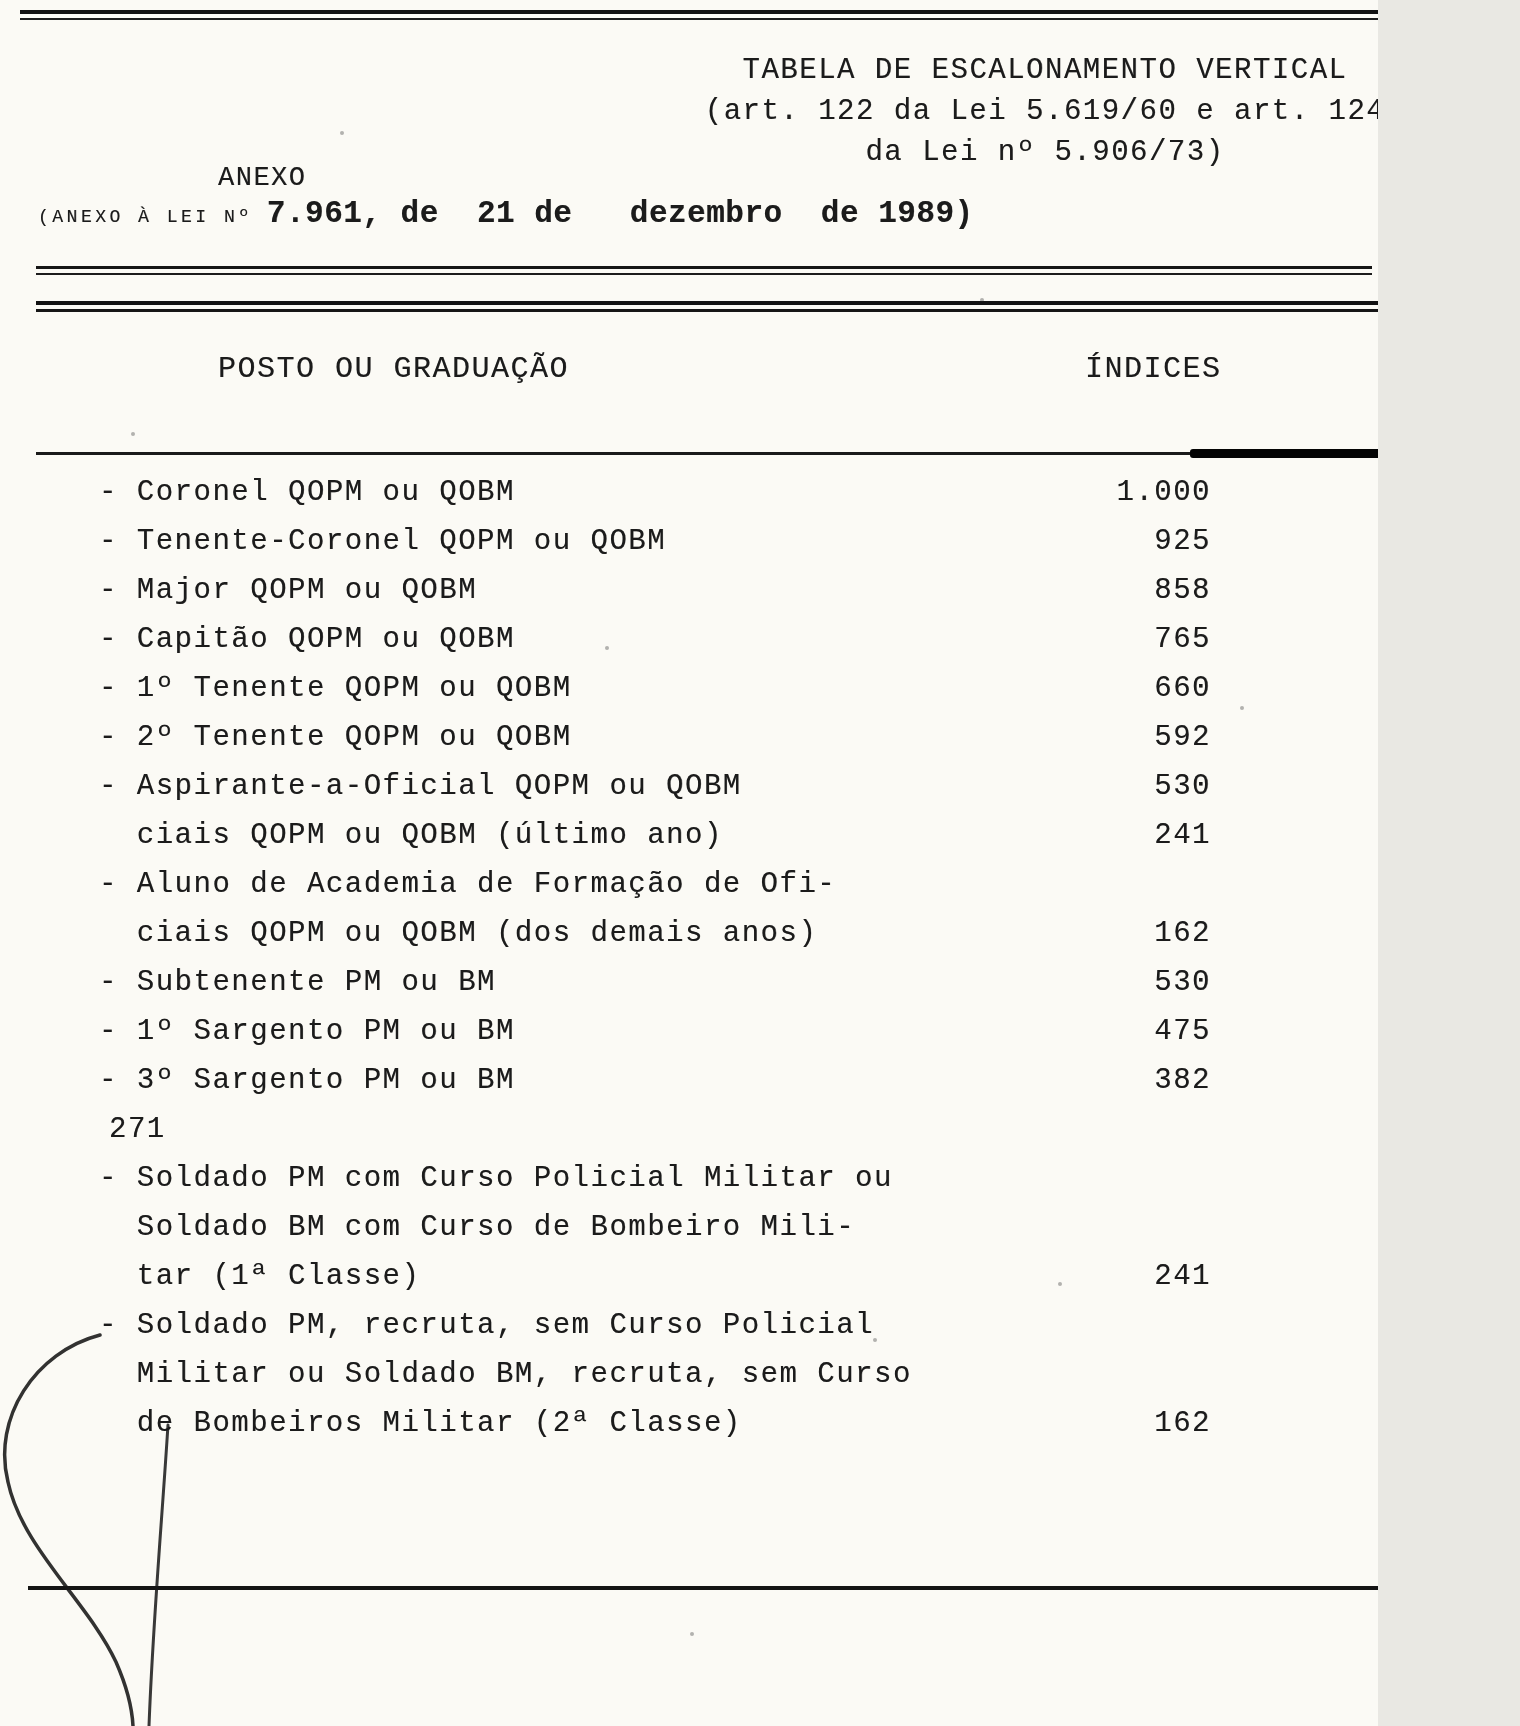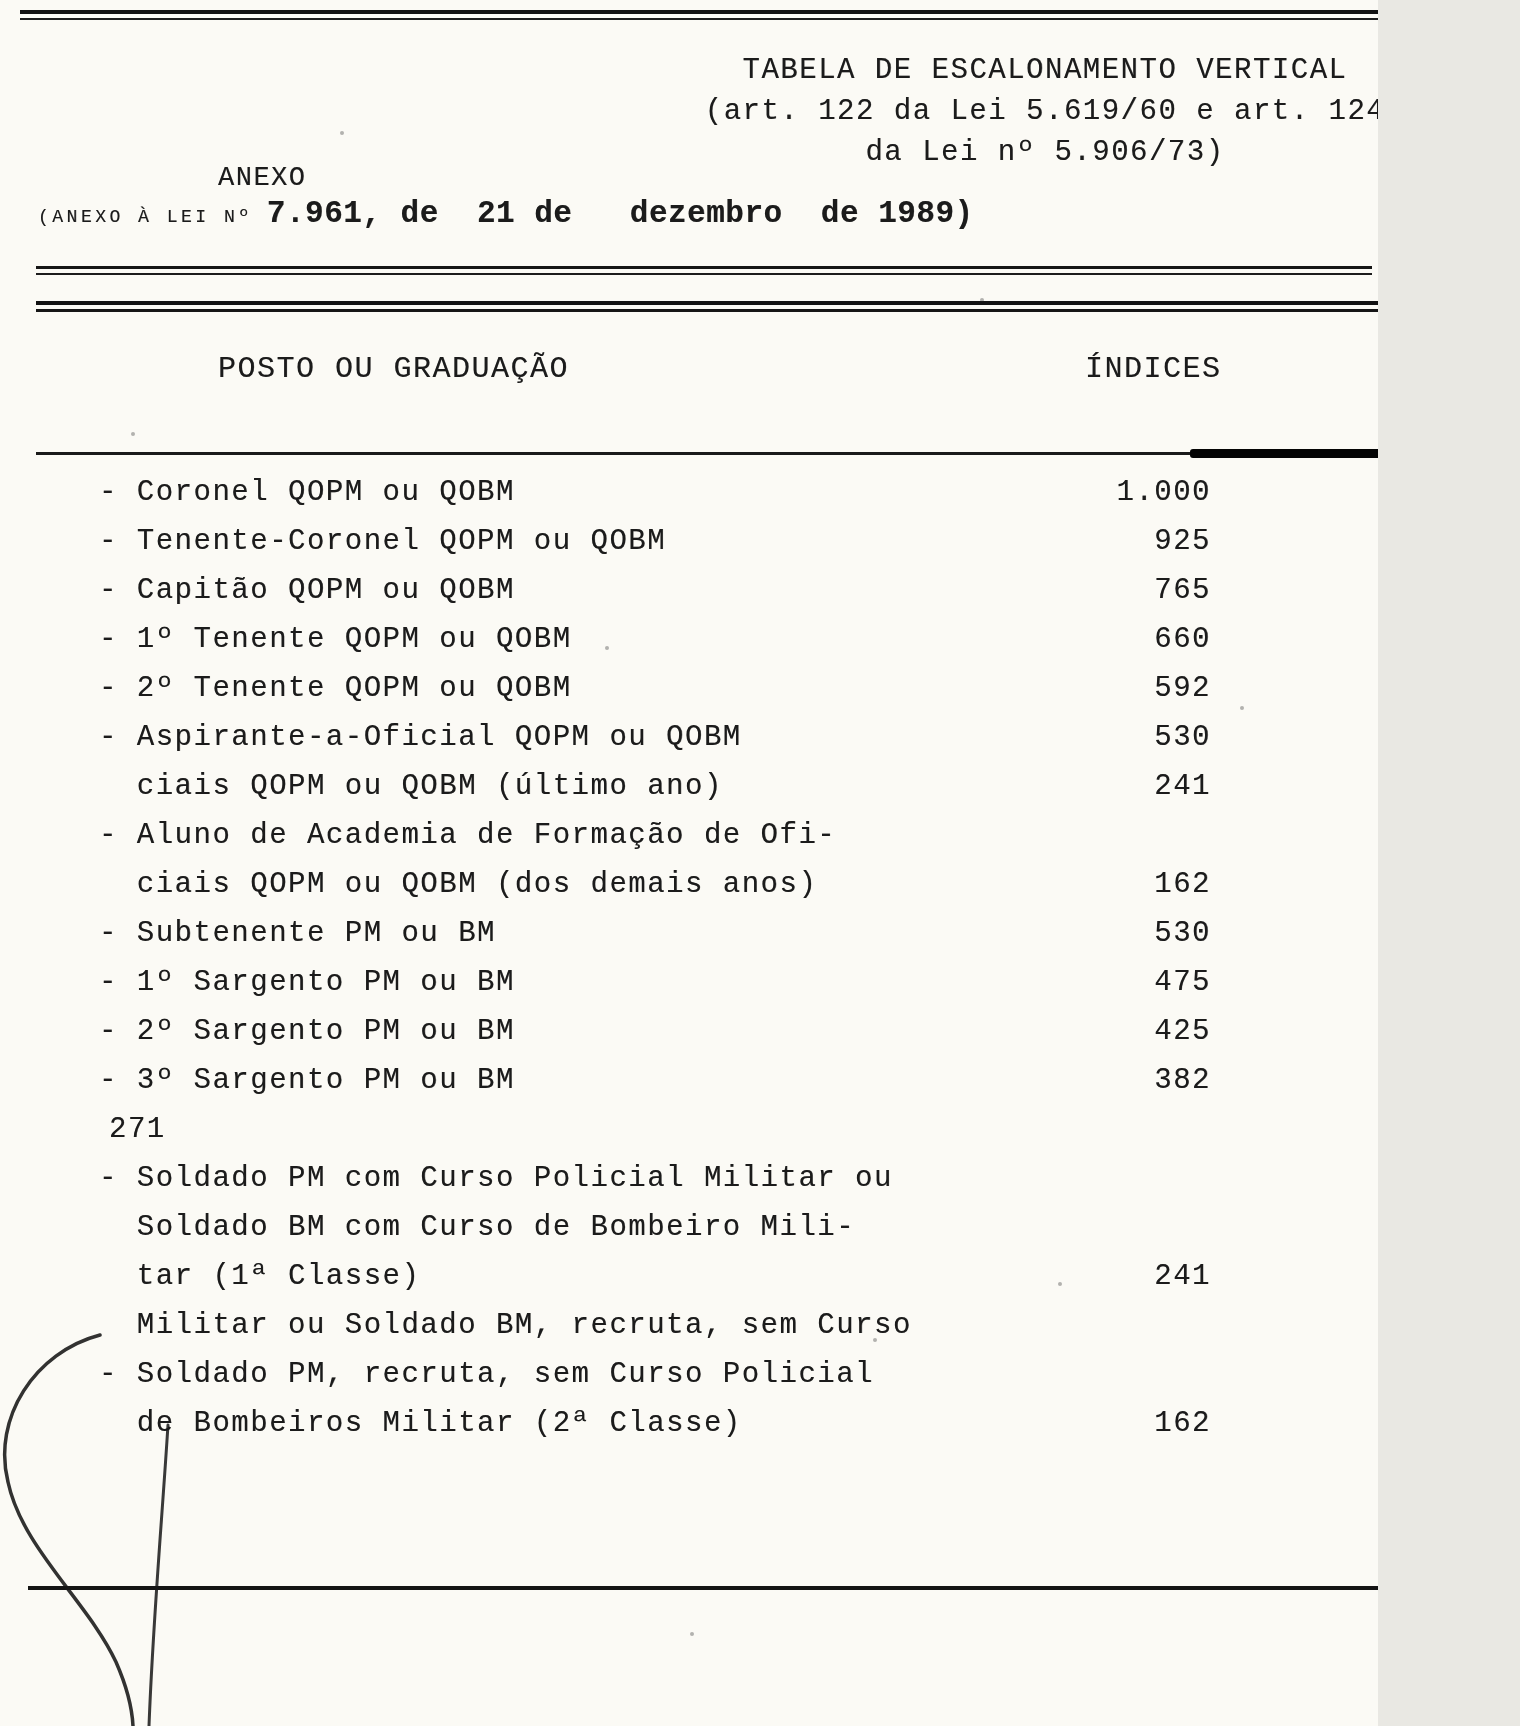--- a/index.html
+++ b/index.html
@@ -73,20 +73,24 @@
   <div class="table-body">
       <div class="row">
         <div class="row-lines"><div class="row-line">- Coronel QOPM ou QOBM</div></div>
         <div class="row-index">1.000</div>
       </div>
       <div class="row">
         <div class="row-lines"><div class="row-line">- Tenente-Coronel QOPM ou QOBM</div></div>
         <div class="row-index">925</div>
       </div>
       <div class="row">
+        <div class="row-lines"><div class="row-line">- Major QOPM ou QOBM</div></div>
+        <div class="row-index">858</div>
+      </div>
+      <div class="row">
         <div class="row-lines"><div class="row-line">- Capitão QOPM ou QOBM</div></div>
         <div class="row-index">765</div>
       </div>
       <div class="row">
         <div class="row-lines"><div class="row-line">- 1º Tenente QOPM ou QOBM</div></div>
         <div class="row-index">660</div>
       </div>
       <div class="row">
         <div class="row-lines"><div class="row-line">- 2º Tenente QOPM ou QOBM</div></div>
         <div class="row-index">592</div>
@@ -105,36 +109,32 @@
       </div>
       <div class="row">
         <div class="row-lines"><div class="row-line">- Subtenente PM ou BM</div></div>
         <div class="row-index">530</div>
       </div>
       <div class="row">
         <div class="row-lines"><div class="row-line">- 1º Sargento PM ou BM</div></div>
         <div class="row-index">475</div>
       </div>
       <div class="row">
-        <div class="row-lines"><div class="row-line">- 2º Sargento PM ou BM</div></div>
-        <div class="row-index">425</div>
-      </div>
-      <div class="row">
         <div class="row-lines"><div class="row-line">- 3º Sargento PM ou BM</div></div>
         <div class="row-index">382</div>
       </div>
       <div class="row">
         <div class="row-index">271</div>
       </div>
       <div class="row">
         <div class="row-lines"><div class="row-line">- Soldado PM com Curso Policial Militar ou</div><div class="row-line">  Soldado BM com Curso de Bombeiro Mili-</div><div class="row-line">  tar (1ª Classe)</div></div>
         <div class="row-index">241</div>
       </div>
       <div class="row">
-        <div class="row-lines"><div class="row-line">  Militar ou Soldado BM, recruta, sem Curso</div><div class="row-line">- Soldado PM, recruta, sem Curso Policial</div><div class="row-line">  de Bombeiros Militar (2ª Classe)</div></div>
+        <div class="row-lines"><div class="row-line">- Soldado PM, recruta, sem Curso Policial</div><div class="row-line">  Militar ou Soldado BM, recruta, sem Curso</div><div class="row-line">  de Bombeiros Militar (2ª Classe)</div></div>
         <div class="row-index">162</div>
       </div>
     </div>
 
   <svg class="pen-overlay" width="1520" height="1726" viewBox="0 0 1520 1726" xmlns="http://www.w3.org/2000/svg">
     <path d="M 100 1335 C 35 1352, -8 1418, 8 1482 C 22 1548, 88 1602, 116 1662 C 127 1687, 132 1706, 133 1726" fill="none" stroke="#161616" stroke-width="3.5" stroke-linecap="round" opacity="0.88"></path>
     <path d="M 168 1425 C 162 1520, 153 1620, 149 1726" fill="none" stroke="#161616" stroke-width="3" stroke-linecap="round" opacity="0.85"></path>
   </svg>
 
   <div class="speck" style="left:340px;  top:131px;"></div>

